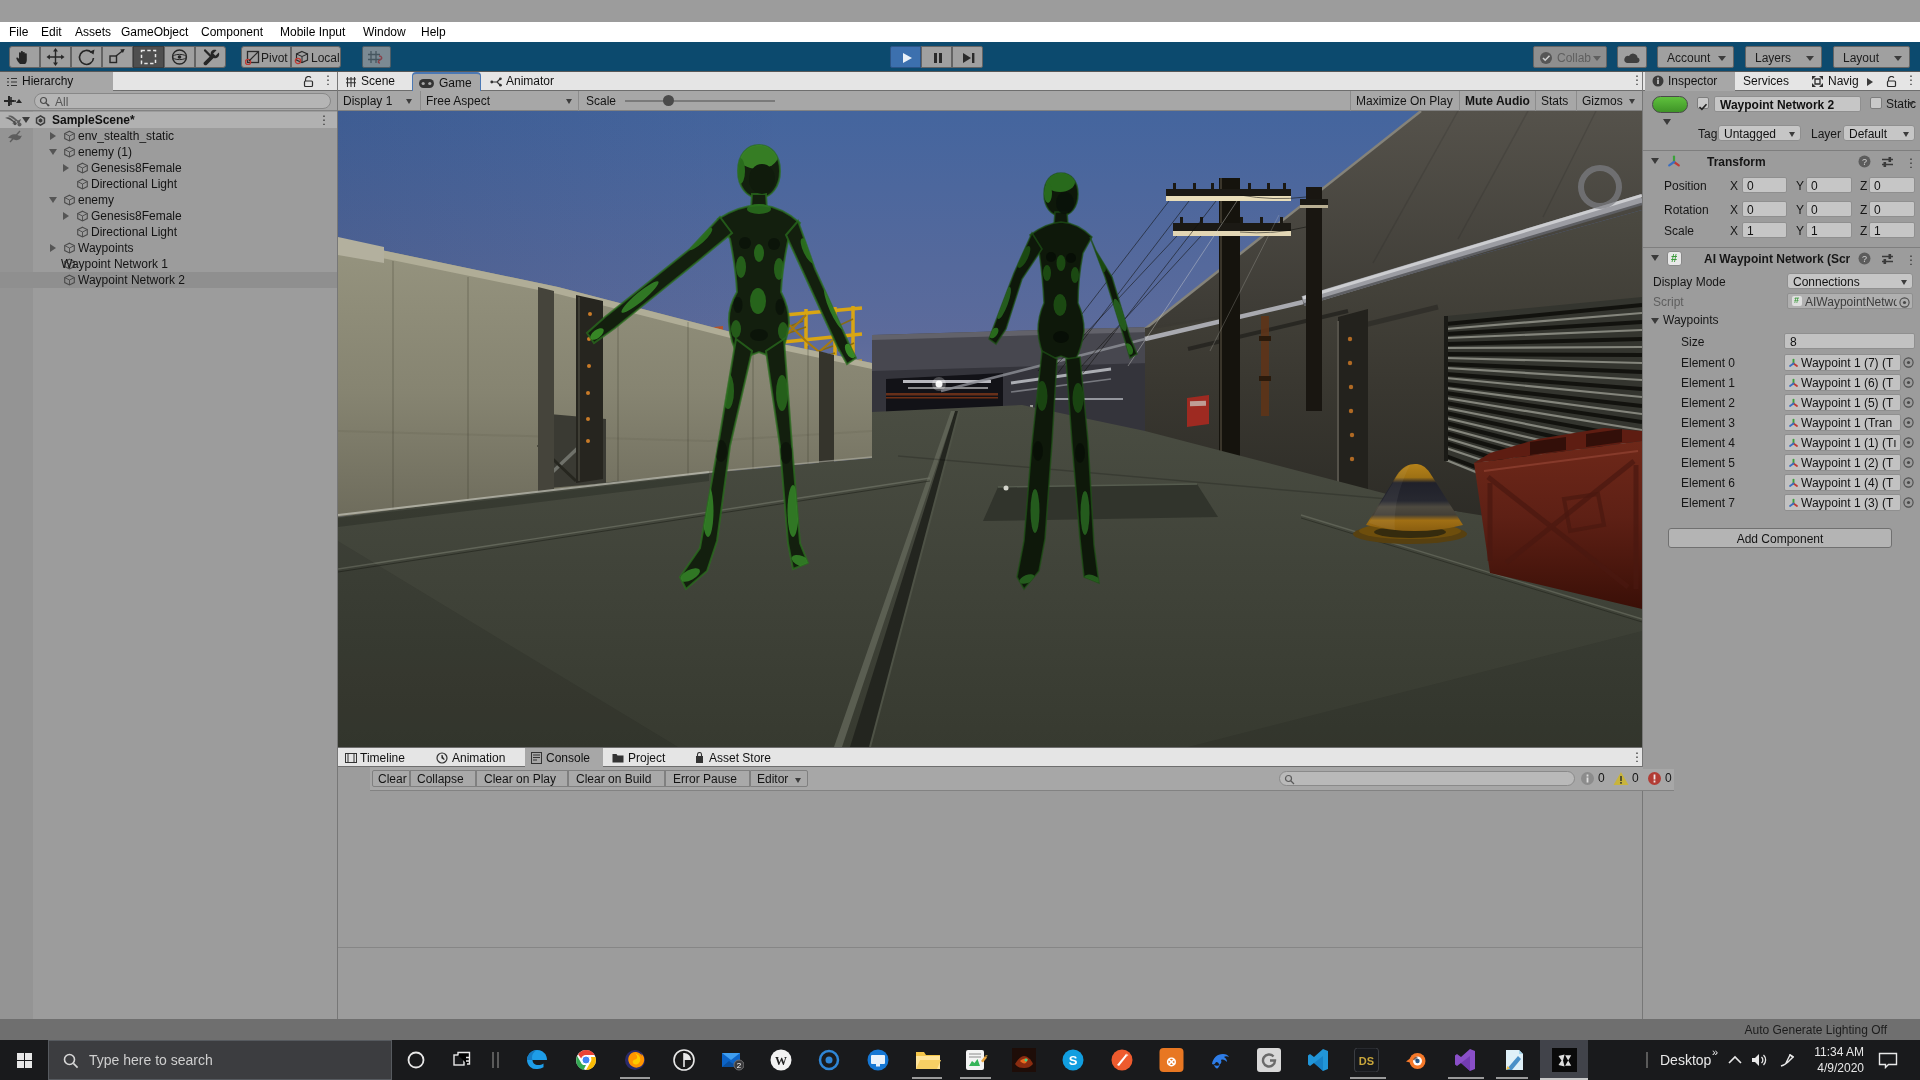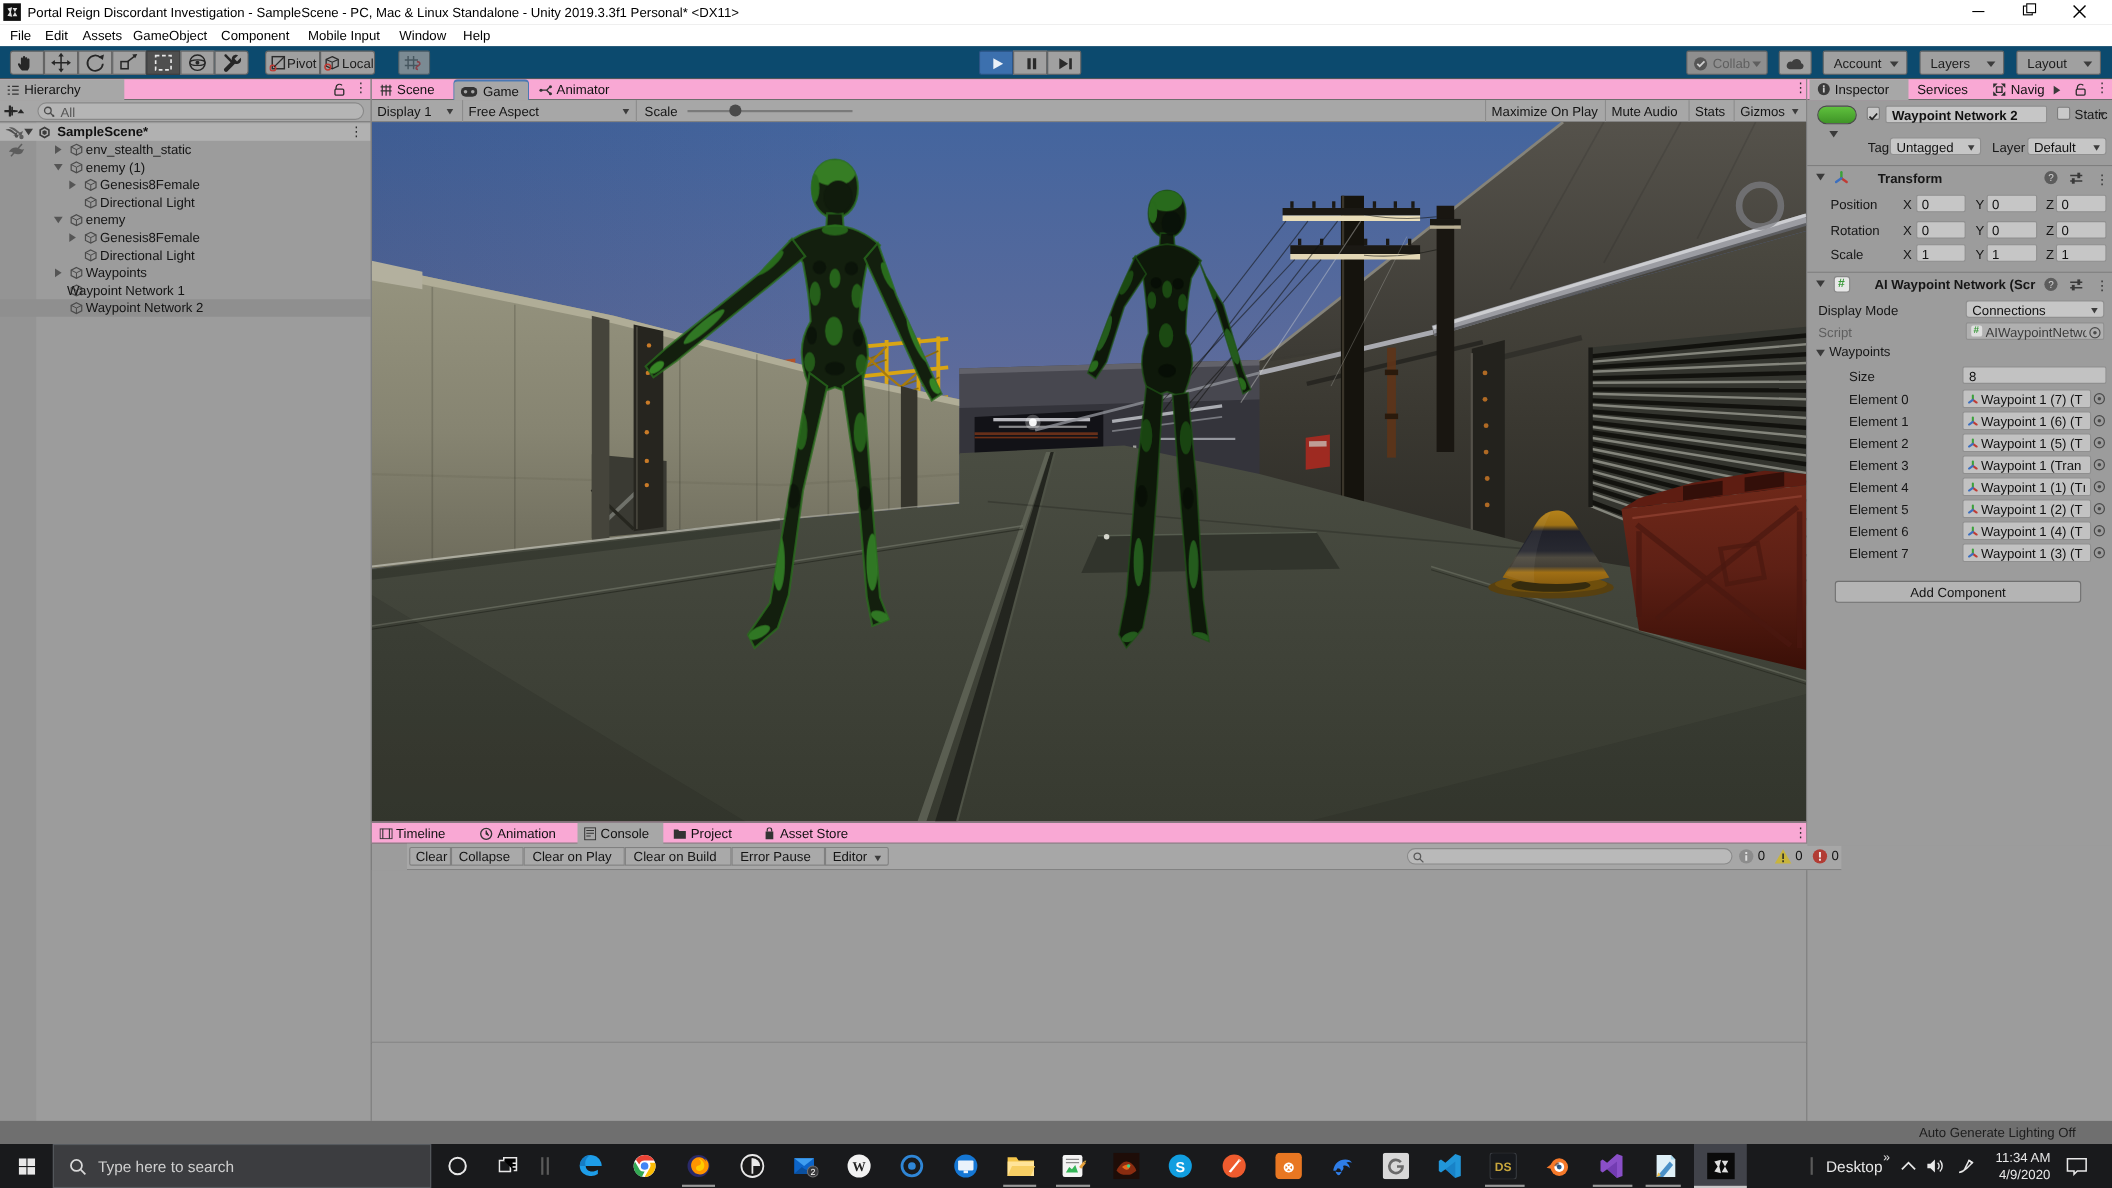--- a/index.html
+++ b/index.html
@@ -9,50 +9,37 @@
 #root { position:absolute; top:0; left:0; width:1920px; height:1080px; }
 
 #titlebar { left:0; top:0; width:1920px; height:22px; background:#ffffff; color:#000; font-size:12px; }
 #menubar { left:0; top:22px; width:1920px; height:20px; background:#ffffff; color:#000; font-size:12px; }
 .menuitem { position:absolute; top:3px; }
 
 #toolbar { left:0; top:42px; width:1920px; height:30px; background:#0c4a6e; border-bottom:1px solid #585858; }
 .toolbtn { position:absolute; top:4px; height:22px; background:#a0a0a0; border:1px solid #646464; border-radius:2px; }
 .tool-ico { position:absolute; top:4px; height:22px; width:31px; background:#a0a0a0; border:1px solid #646464; }
 
-.tabstrip { background:#f9a8d4; border-bottom:1px solid #6e6e6e; }
+.tabstrip { background:#e5e5e5; border-bottom:1px solid #6e6e6e; }
 .tab { position:absolute; top:0; height:19px; font-size:12px; color:#111; padding-top:2px; }
 .tab.active { background:#a7a7a7; border-top:2px solid #4a78b4; border-left:1px solid #4a78b4; border-right:1px solid #4a78b4; border-radius:4px 4px 0 0; padding-top:0px; }
 .tab.activeplain { background:#a7a7a7; }
 
 .ctrlbar { background:#a7a7a7; border-bottom:1px solid #828282; }
 .field { position:absolute; background:#c6c6c6; border:1px solid #8f8f8f; border-radius:2px; font-size:12px; color:#111; }
 .drop { position:absolute; background:#c6c6c6; border:1px solid #8f8f8f; border-radius:3px; font-size:12px; color:#111; }
 .lbl { position:absolute; font-size:12px; color:#161616; }
 .caret { position:absolute; width:0; height:0; border-left:4px solid transparent; border-right:4px solid transparent; border-top:5px solid #3c3c3c; }
 .fold { position:absolute; width:0; height:0; border-left:4px solid transparent; border-right:4px solid transparent; border-top:6px solid #3c3c3c; }
 .foldr { position:absolute; width:0; height:0; border-top:4px solid transparent; border-bottom:4px solid transparent; border-left:6px solid #3c3c3c; }
 </style>
 </head>
 <body>
 <div id="root">
 
-<div class="abs" id="titlebar">
-  <div class="abs" style="left:3px;top:3px;width:16px;height:16px;background:#111;"></div>
-  <svg class="abs" style="left:5px;top:5px;" width="12" height="12" viewBox="0 0 24 24">
-        <path fill="#dedede" d="M17.2 12l4.3-7.4-8.6-.1 4.3 7.5-4.3 7.4 8.6.1-4.3-7.5zm-5.1-8.6L3.5 5.5 7.8 12l-4.3 6.5 8.6 2.1L9.9 12l2.2-8.6z"></path>
-      </svg>
-  <div class="abs" style="left:25px;top:4px;">Portal Reign Discordant Investigation - SampleScene - PC, Mac &amp; Linux Standalone - Unity 2019.3.3f1 Personal* &lt;DX11&gt;</div>
-  <div class="abs" style="left:1793px;top:10px;width:11px;height:1px;background:#000;"></div>
-  <div class="abs" style="left:1839px;top:5px;width:9px;height:9px;border:1px solid #000;"></div>
-  <div class="abs" style="left:1842px;top:3px;width:9px;height:9px;border:1px solid #000;background:#fff;"></div>
-  <svg class="abs" style="left:1884px;top:4px;" width="13" height="13" viewBox="0 0 12 12">
-        <path stroke="#000" stroke-width="1.2" d="M1 1l10 10M11 1L1 11"></path>
-      </svg>
-</div>
 
 <div class="abs" id="menubar">
   <div class="menuitem" style="left:9px;">File</div>
   <div class="menuitem" style="left:41px;">Edit</div>
   <div class="menuitem" style="left:75px;">Assets</div>
   <div class="menuitem" style="left:121px;">GameObject</div>
   <div class="menuitem" style="left:201px;">Component</div>
   <div class="menuitem" style="left:280px;">Mobile Input</div>
   <div class="menuitem" style="left:363px;">Window</div>
   <div class="menuitem" style="left:421px;">Help</div>
@@ -362,21 +349,21 @@
     <div class="abs" style="left:88px;top:3px;font-size:12px;color:#141414;">Free Aspect</div>
     <div class="caret" style="left:228px;top:8px;border-left-width:3.5px;border-right-width:3.5px;"></div>
     <div class="abs" style="left:240px;top:0;width:1px;height:20px;background:#8c8c8c;"></div>
     <div class="abs" style="left:248px;top:3px;font-size:12px;color:#141414;">Scale</div>
     <div class="abs" style="left:287px;top:9px;width:150px;height:2px;background:#7a7a7a;"></div>
     <div class="abs" style="left:325px;top:4px;width:11px;height:11px;border-radius:50%;background:#4a4a4a;"></div>
     <div class="abs" style="left:443px;top:3px;font-size:12px;color:#141414;margin-top:48px;">1.51x</div>
     <div class="abs" style="left:1012px;top:0;width:1px;height:20px;background:#8c8c8c;"></div>
     <div class="abs" style="left:1018px;top:3px;font-size:12px;color:#141414;">Maximize On Play</div>
     <div class="abs" style="left:1121px;top:0;width:1px;height:20px;background:#8c8c8c;"></div>
-    <div class="abs" style="left:1127px;top:3px;font-size:12px;color:#141414;">Mute Audio</div>
+    <div class="abs" style="left:1127px;top:3px;font-size:12px;color:#141414;font-weight:bold;">Mute Audio</div>
     <div class="abs" style="left:1197px;top:0;width:1px;height:20px;background:#8c8c8c;"></div>
     <div class="abs" style="left:1203px;top:3px;font-size:12px;color:#141414;">Stats</div>
     <div class="abs" style="left:1238px;top:0;width:1px;height:20px;background:#8c8c8c;"></div>
     <div class="abs" style="left:1244px;top:3px;font-size:12px;color:#141414;">Gizmos</div>
     <div class="caret" style="left:1291px;top:8px;border-left-width:3.5px;border-right-width:3.5px;"></div>
   </div>
 
 <svg class="abs" style="left:0;top:39px;" width="1304" height="636" viewBox="0 0 1304 636">
   <defs>
     <linearGradient id="sky" x1="0" y1="0" x2="0" y2="1">

